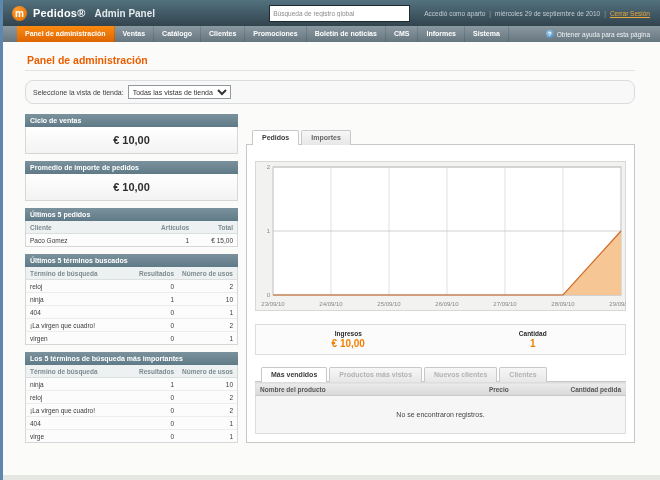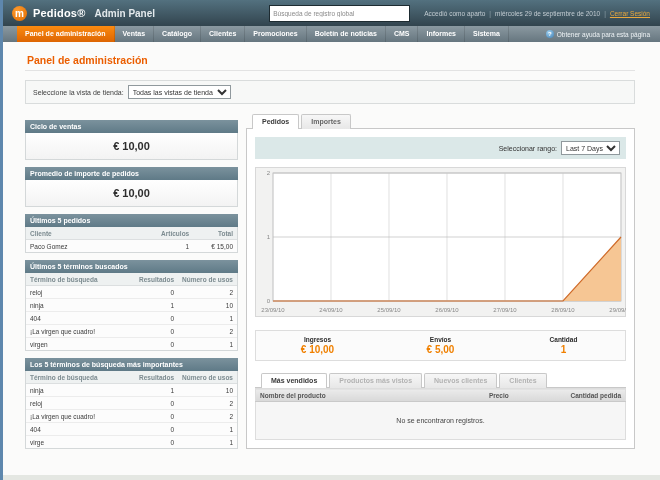--- a/index.html
+++ b/index.html
@@ -21,21 +21,21 @@
   .nav-bar{height:16px;background:linear-gradient(#8b99a1,#66767f);display:flex;align-items:stretch;padding-left:14px;}
   .nav-items{display:flex;}
   .nav-item{font-size:7px;font-weight:bold;color:#fff;line-height:16px;padding:0 8px;border-right:1px solid rgba(0,0,0,.12);cursor:pointer;}
   .nav-item.active{background:linear-gradient(#fb8a10,#dd6502);}
   .nav-help{margin-left:auto;display:flex;align-items:center;gap:3px;padding-right:10px;font-size:6.5px;color:#eef3f5;}
   .help-icon{width:8px;height:8px;border-radius:50%;background:radial-gradient(circle at 35% 30%,#9fd0ef,#3f7fb4);color:#fff;font-size:6px;line-height:8px;text-align:center;font-weight:bold;}
 
   
   .content{padding:6px 25px 0 22px;}
   .page-title{color:#eb5e00;font-size:10.5px;font-weight:bold;padding:6px 0 4px 2px;border-bottom:1px solid #e3e3e3;}
-  .store-bar{margin-top:9px;border:1px solid #d9dcdc;background:#f7f8f7;padding:4px 7px;display:flex;align-items:center;gap:4px;font-size:7px;color:#3d3d3d;border-radius:0;}
+  .store-bar{margin-top:9px;border:1px solid #d9dcdc;background:#f7f8f7;padding:4px 7px;display:flex;align-items:center;gap:4px;font-size:7px;color:#3d3d3d;border-radius:8px;}
   select{font-size:7px;height:14px;border:1px solid #90999d;background:#fff;font-family:inherit;color:#333;}
 
   .columns{display:flex;gap:8px;margin-top:10px;align-items:flex-end;}
   .left-col{width:213px;flex:none;display:flex;flex-direction:column;gap:7px;}
   .right-col{flex:1;min-width:0;}
 
   
   .panel-header{background:linear-gradient(#7b929d,#5f7a87);color:#fff;font-size:7px;font-weight:bold;padding:3px 5px;}
   .panel-body{border:1px solid #d4d8d9;border-top:none;background:#fcfcfc;}
   .big-value{text-align:center;font-size:11px;font-weight:bold;color:#2e2e2e;padding:7px 0;background:linear-gradient(#ffffff,#f3f3f3);}
@@ -242,24 +242,20 @@
 
       <div class="right-col">
 
         <div class="tabbar">
             <span class="tab active">Pedidos</span>
             <span class="tab">Importes</span>
           </div>
 
         <div class="dash-box">
 
-          <div class="range-bar">
-            <span>Seleccionar rango:</span>
-            <select><option>Last 7 Days</option></select>
-          </div>
 
           <div class="chart-wrap">
             <svg width="371" height="150" viewBox="0 0 371 150">
                 <rect x="0.5" y="0.5" width="370" height="149" fill="#f2f2f1" stroke="#d8d8d8"></rect>
                 <rect x="18" y="6" width="348" height="128" fill="#ffffff" stroke="#c9c9c9"></rect>
                 <line x1="18" y1="6" x2="18" y2="134" stroke="#d2d2d2" stroke-width="0.7"></line>
                 <line x1="76" y1="6" x2="76" y2="134" stroke="#d2d2d2" stroke-width="0.7"></line>
                 <line x1="134" y1="6" x2="134" y2="134" stroke="#d2d2d2" stroke-width="0.7"></line>
                 <line x1="192" y1="6" x2="192" y2="134" stroke="#d2d2d2" stroke-width="0.7"></line>
                 <line x1="250" y1="6" x2="250" y2="134" stroke="#d2d2d2" stroke-width="0.7"></line>
@@ -282,24 +278,20 @@
                 <text x="15" y="8" text-anchor="end" font-size="6" fill="#888" font-family="Liberation Sans, sans-serif">2</text>
               </svg>
           </div>
 
           <div class="stats">
               <div class="stat">
                 <div class="stat-label">Ingresos</div>
                 <div class="stat-value">€ 10,00</div>
               </div>
               <div class="stat">
-                <div class="stat-label">Envíos</div>
-                <div class="stat-value">€ 5,00</div>
-              </div>
-              <div class="stat">
                 <div class="stat-label">Cantidad</div>
                 <div class="stat-value">1</div>
               </div>
             </div>
 
           <div class="tabbar bottom-tabs">
               <span class="tab active">Más vendidos</span>
               <span class="tab disabled">Productos más vistos</span>
               <span class="tab disabled">Nuevos clientes</span>
               <span class="tab disabled">Clientes</span>

